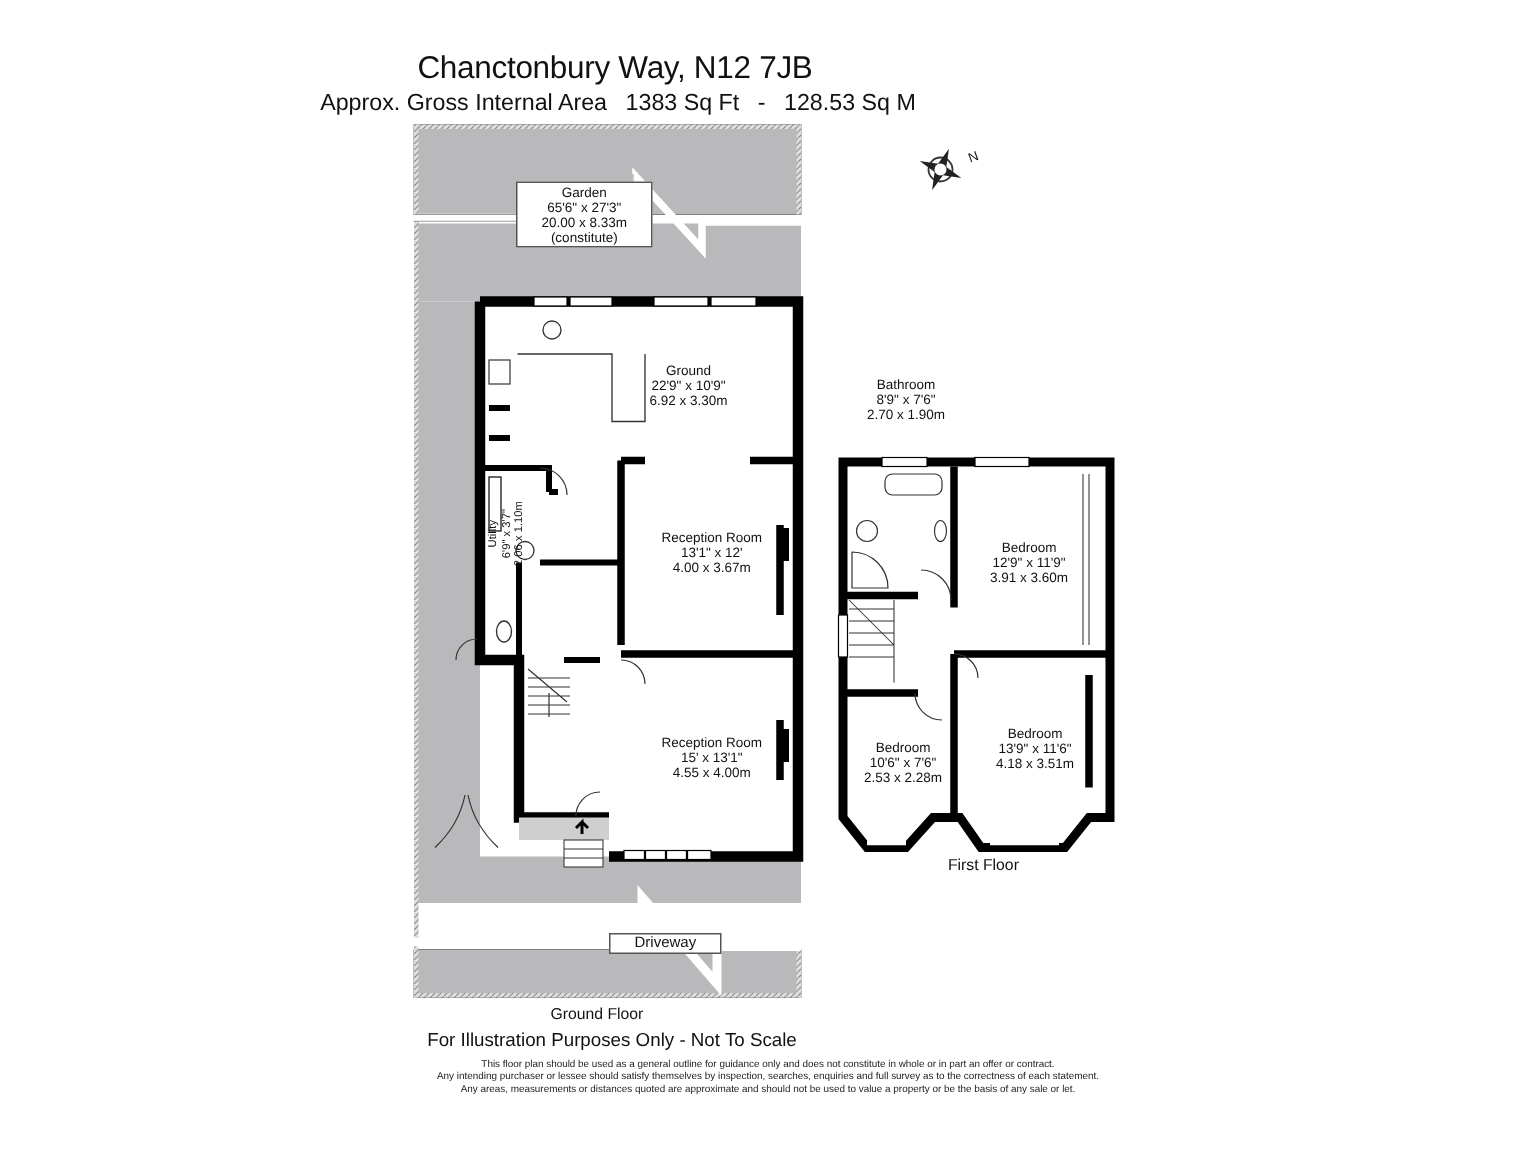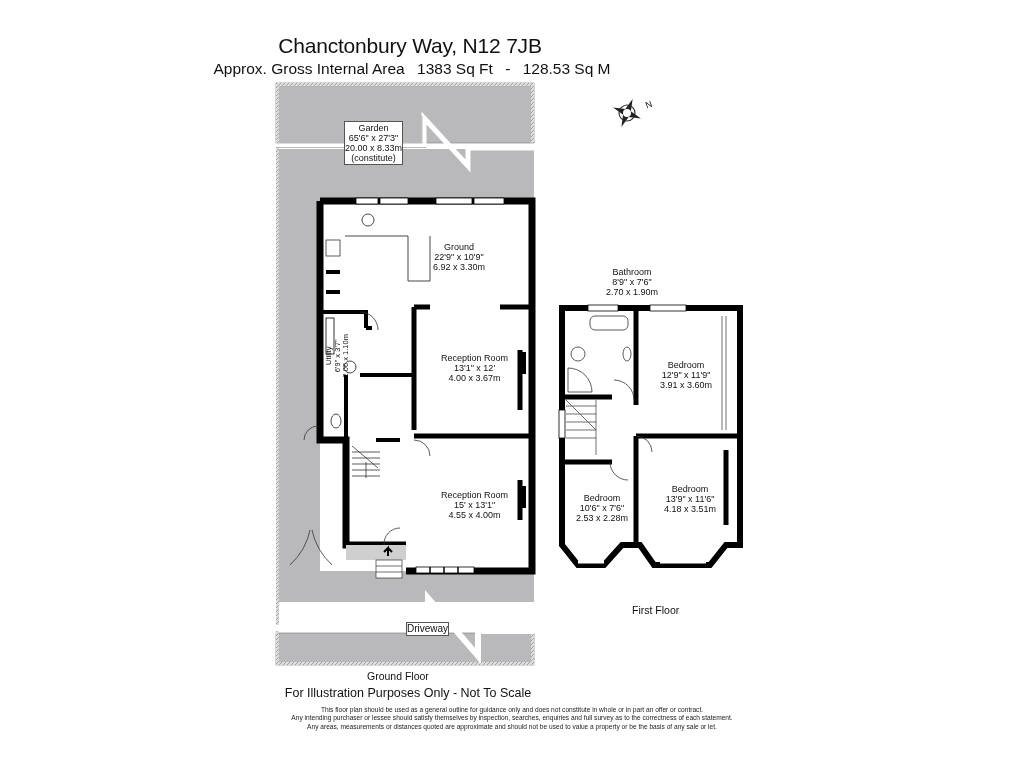--- a/index.html
+++ b/index.html
@@ -2,21 +2,21 @@
 <html><head>
 <meta charset="utf-8">
 <style>
   html,body{margin:0;padding:0;background:#fff;}
   body{width:1024px;height:768px;position:relative;overflow:hidden;font-family:"Liberation Sans",sans-serif;color:#111;}
   .title{position:absolute;left:0;width:820px;top:34px;text-align:center;font-size:21px;letter-spacing:-0.2px;}
   .subtitle{position:absolute;left:0;width:824px;top:60px;text-align:center;font-size:15.5px;}
   .subtitle span{margin:0 4px;}
   svg.plan{position:absolute;left:0;top:0;}
   .lbl{position:absolute;text-align:center;font-size:9px;line-height:10px;color:#111;white-space:nowrap;}
-  .box{background:#fff;border:1px solid #555;padding:1px 0;}
+  .box{background:#fff;border:1px solid #555;padding:1px 16px;}
   .floor{position:absolute;font-size:10.5px;}
   .disclaim-head{position:absolute;left:0;width:816px;top:686px;text-align:center;font-size:12.5px;}
   .disclaim{position:absolute;left:0;width:1024px;top:706px;text-align:center;font-size:6.6px;line-height:8.4px;color:#222;}
 </style>
 </head>
 <body>
 
 <div class="title">Chanctonbury Way, N12 7JB</div>
 <div class="subtitle">
   <span>Approx. Gross Internal Area</span>
@@ -162,21 +162,21 @@
   <div>Reception Room</div>
   <div>13'1" x 12'</div>
   <div>4.00 x 3.67m</div>
 </div>
 <div class="lbl" style="left:441px;top:490px;">
   <div>Reception Room</div>
   <div>15' x 13'1"</div>
   <div>4.55 x 4.00m</div>
 </div>
 
-<div class="lbl" style="left:578px;top:267px;margin-left:28px;">
+<div class="lbl" style="left:578px;top:251px;">
   <div>Bathroom</div>
   <div>8'9" x 7'6"</div>
   <div>2.70 x 1.90m</div>
 </div>
 <div class="lbl" style="left:660px;top:360px;">
   <div>Bedroom</div>
   <div>12'9" x 11'9"</div>
   <div>3.91 x 3.60m</div>
 </div>
 <div class="lbl" style="left:576px;top:493px;">
@@ -184,20 +184,20 @@
   <div>10'6" x 7'6"</div>
   <div>2.53 x 2.28m</div>
 </div>
 <div class="lbl" style="left:664px;top:484px;">
   <div>Bedroom</div>
   <div>13'9" x 11'6"</div>
   <div>4.18 x 3.51m</div>
 </div>
 
 <div class="floor" style="left:367px;top:670px;">Ground Floor</div>
-<div class="floor" style="left:632px;top:571px;margin-top:33px;">First Floor</div>
+<div class="floor" style="left:632px;top:571px;">First Floor</div>
 
 <div class="disclaim-head">For Illustration Purposes Only - Not To Scale</div>
 <div class="disclaim">
   <div>This floor plan should be used as a general outline for guidance only and does not constitute in whole or in part an offer or contract.</div>
   <div>Any intending purchaser or lessee should satisfy themselves by inspection, searches, enquiries and full survey as to the correctness of each statement.</div>
   <div>Any areas, measurements or distances quoted are approximate and should not be used to value a property or be the basis of any sale or let.</div>
 </div>
 
 </body></html>

